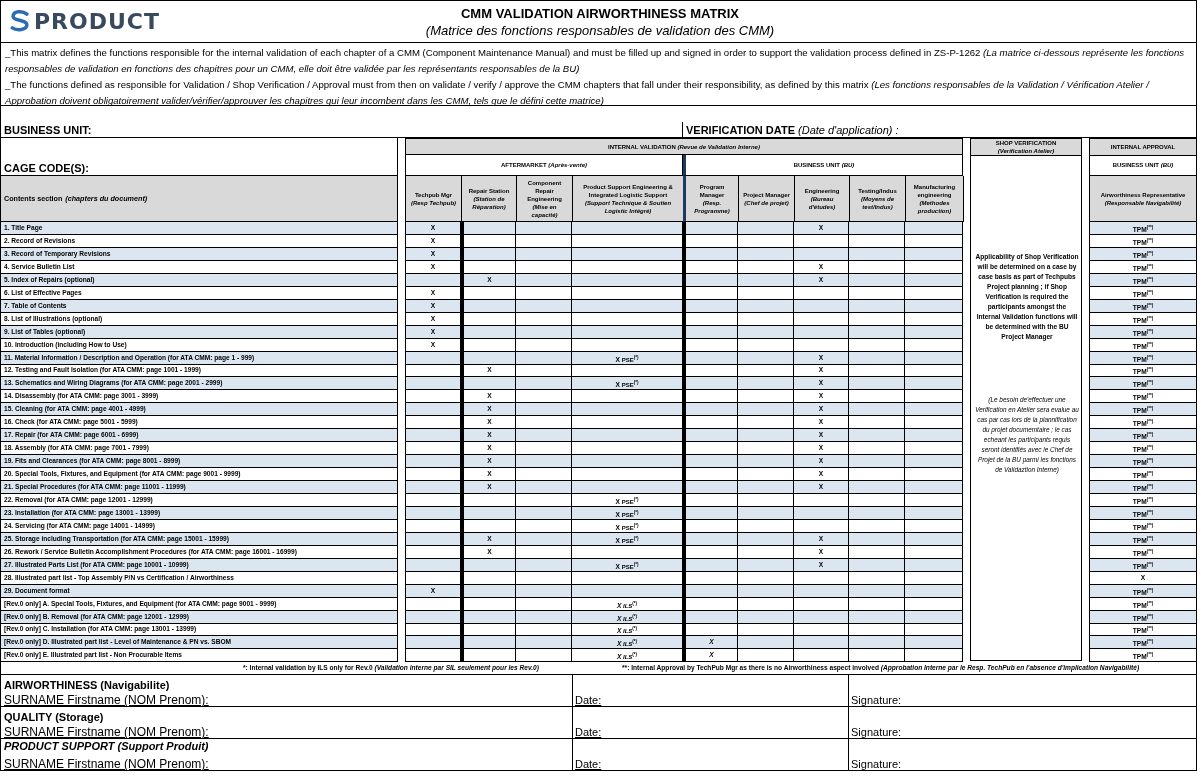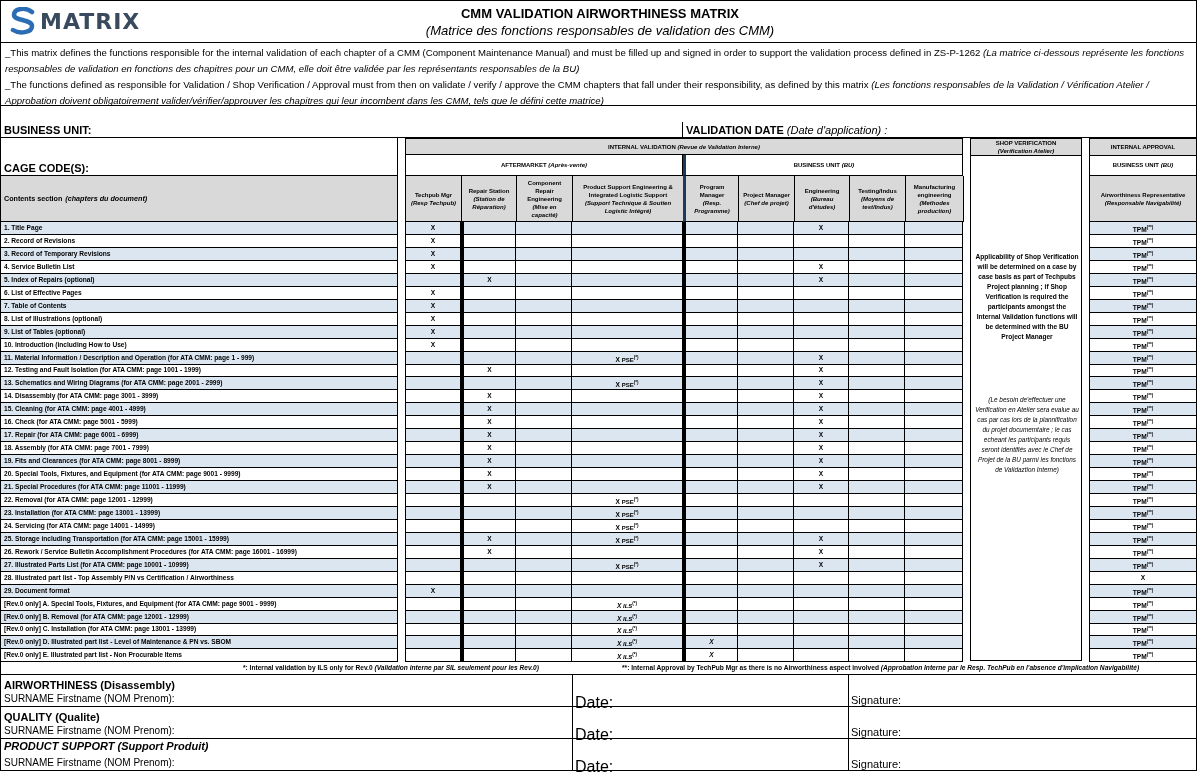--- a/index.html
+++ b/index.html
@@ -53,50 +53,50 @@
   #shop-text-fr { left: 975px; top: 395px; width: 104px; font-size: 6.4px; font-style: italic; text-align: center; line-height: 10px; }
 
   
   #foot-row { left: 0; top: 661px; width: 1197px; height: 14px; border: 1px solid #000; border-top: none; }
   .foot { position: absolute; font-size: 6.6px; font-weight: bold; top: 664px; white-space: nowrap; }
   .foot i { font-style: italic; }
 
   
   .sig-row { position: absolute; left: 0; width: 1197px; height: 32px; border: 1px solid #000; border-top: none; }
   .sig-title { position: absolute; left: 4px; font-weight: bold; font-size: 11px; }
-  .sig-name { position: absolute; left: 4px; font-size: 10px; }
-  .sig-date { position: absolute; left: 575px; font-size: 16px; }
+  .sig-name { position: absolute; left: 4px; font-size: 12px; text-decoration: underline; }
+  .sig-date { position: absolute; left: 575px; font-size: 11px; text-decoration: underline; }
   .sig-sign { position: absolute; left: 851px; font-size: 11px; }
   .vline { position: absolute; width: 1px; background: #000; }
 </style>
 </head>
 <body>
 
 <div id="header" class="abs"></div>
 <div id="logo" class="abs">
   <svg width="26" height="28" viewBox="0 0 26 28">
     <path d="M22 5 C16 0, 4 1, 4 8 C4 14, 22 12, 22 19 C22 26, 9 27, 3 23" fill="none" stroke="#2a6db5" stroke-width="4.5" stroke-linecap="round"></path>
   </svg>
-  <span class="brand">MATRIX</span>
+  <span class="brand">PRODUCT</span>
 </div>
 <div id="title" class="abs">CMM VALIDATION AIRWORTHINESS MATRIX</div>
 <div id="subtitle" class="abs">(Matrice des fonctions responsables de validation des CMM)</div>
 
 <div id="intro" class="abs">
   <span>_This matrix defines the functions responsible for the internal validation of each chapter of a CMM (Component Maintenance Manual) and must be filled up and signed in order to support the validation process defined in ZS-P-1262</span>
   <i>(La matrice ci-dessous représente les fonctions responsables de validation en fonctions des chapitres pour un CMM, elle doit être validée par les représentants responsables de la BU)</i><br>
   <span>_The functions defined as responsible for Validation / Shop Verification / Approval must from then on validate / verify / approve the CMM chapters that fall under their responsibility, as defined by this matrix</span>
   <i>(Les fonctions responsables de la Validation / Vérification Atelier / Approbation doivent obligatoirement valider/vérifier/approuver les chapitres qui leur incombent dans les CMM, tels que le défini cette matrice)</i>
 </div>
 
 <div id="bu-row" class="abs"></div>
 <div class="vline" style="left:682px;top:122px;height:17px;"></div>
 <div id="bu-label" class="abs">BUSINESS UNIT:</div>
 <div id="eff-label" class="abs">
-  <b>VALIDATION DATE</b>
+  <b>VERIFICATION DATE</b>
   <i>(Date d'application) :</i>
 </div>
 
 <div id="cage-box" class="abs"></div>
 <div id="cage-label" class="abs">CAGE CODE(S):</div>
 <div id="docsec-h" class="abs">
   <span>Contents section</span>
   <i>(chapters du document)</i>
 </div>
 
@@ -546,28 +546,28 @@
 <div class="cell" style="top: 649.35px; left: 461px; width: 55px; border-left: 3px solid rgb(0, 0, 0);"></div>
 <div class="cell" style="top: 649.35px; left: 516px; width: 56px;"></div>
 <div class="cell" style="top: 649.35px; left: 572px; width: 111px;"><span class="it">X</span><span class="small it"> ILS</span><sup>(*)</sup></div>
 <div class="cell" style="top: 649.35px; left: 683px; width: 55px; border-left: 3px solid rgb(0, 0, 0);"><span class="it">X</span></div>
 <div class="cell" style="top: 649.35px; left: 738px; width: 56px;"></div>
 <div class="cell" style="top: 649.35px; left: 794px; width: 55px;"></div>
 <div class="cell" style="top: 649.35px; left: 849px; width: 56px;"></div>
 <div class="cell" style="top: 649.35px; left: 905px; width: 58px;"></div>
 <div class="cell" style="top: 649.35px; left: 1089px; width: 108px; border-left: 1px solid rgb(0, 0, 0);"><span>TPM</span><sup>(**)</sup></div>
 <div class="sig-row" style="top: 675px;"></div>
-<div class="sig-title" style="top: 679px;">AIRWORTHINESS (Disassembly)</div>
+<div class="sig-title" style="top: 679px;">AIRWORTHINESS (Navigabilite)</div>
 <div class="sig-name" style="top: 693px;">SURNAME Firstname (NOM Prenom):</div>
 <div class="sig-date" style="top: 694px;">Date:</div>
 <div class="sig-sign" style="top: 694px;">Signature:</div>
 <div class="vline" style="left: 572px; top: 675px; height: 32px;"></div>
 <div class="vline" style="left: 848px; top: 675px; height: 32px;"></div>
 <div class="sig-row" style="top: 707px;"></div>
-<div class="sig-title" style="top: 711px;">QUALITY (Qualite)</div>
+<div class="sig-title" style="top: 711px;">QUALITY (Storage)</div>
 <div class="sig-name" style="top: 725px;">SURNAME Firstname (NOM Prenom):</div>
 <div class="sig-date" style="top: 726px;">Date:</div>
 <div class="sig-sign" style="top: 726px;">Signature:</div>
 <div class="vline" style="left: 572px; top: 707px; height: 32px;"></div>
 <div class="vline" style="left: 848px; top: 707px; height: 32px;"></div>
 <div class="sig-row" style="top: 739px;"></div>
 <div class="sig-title" style="top: 740px; font-style: italic;">PRODUCT SUPPORT (Support Produit)</div>
 <div class="sig-name" style="top: 757px;">SURNAME Firstname (NOM Prenom):</div>
 <div class="sig-date" style="top: 758px;">Date:</div>
 <div class="sig-sign" style="top: 758px;">Signature:</div>

